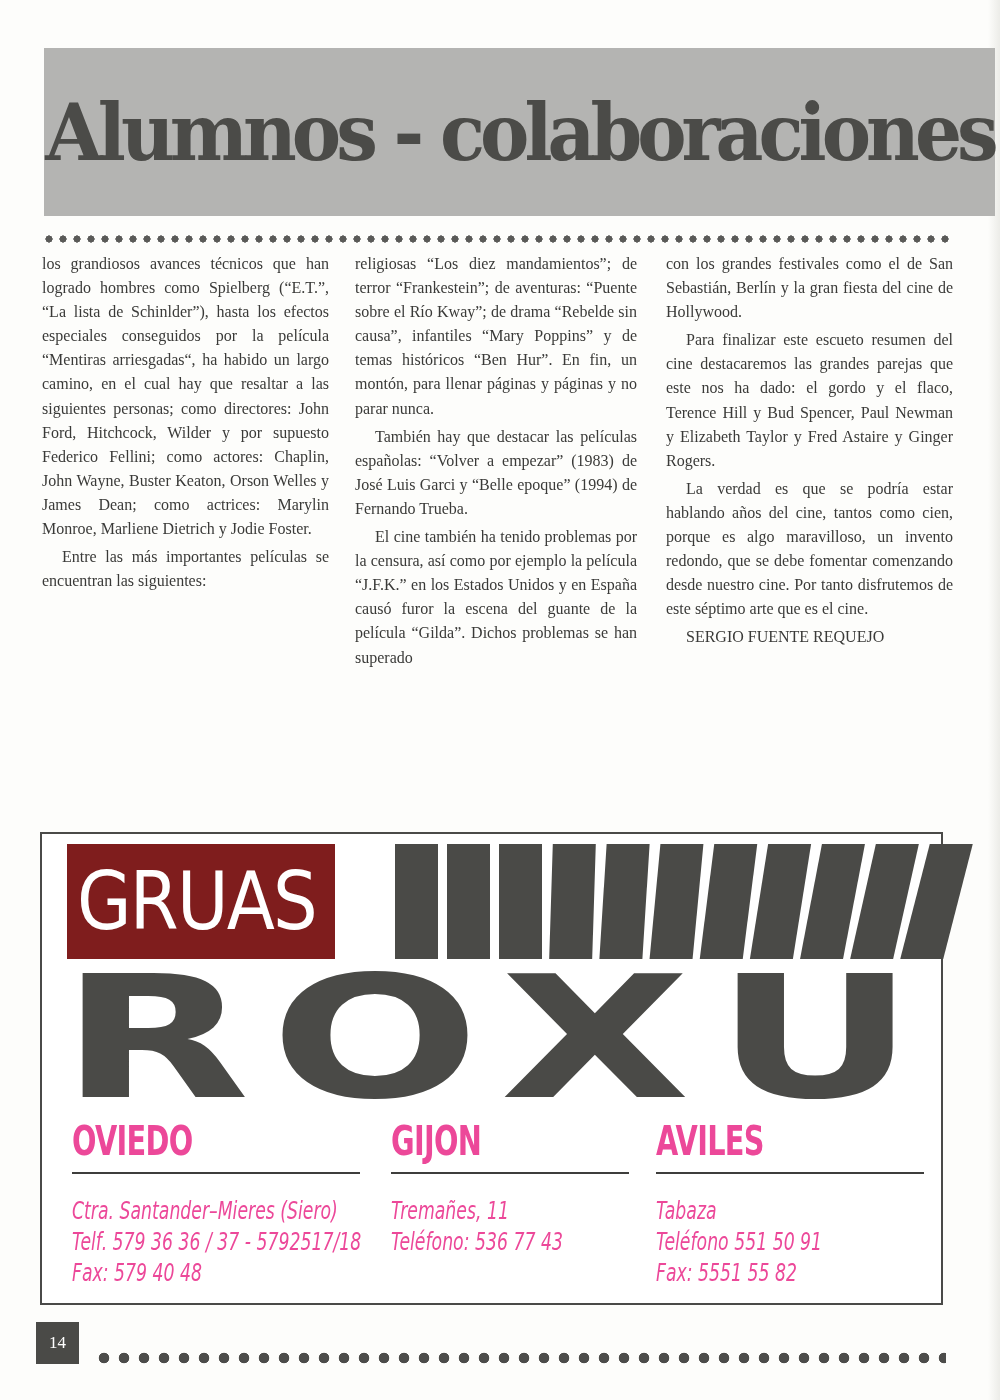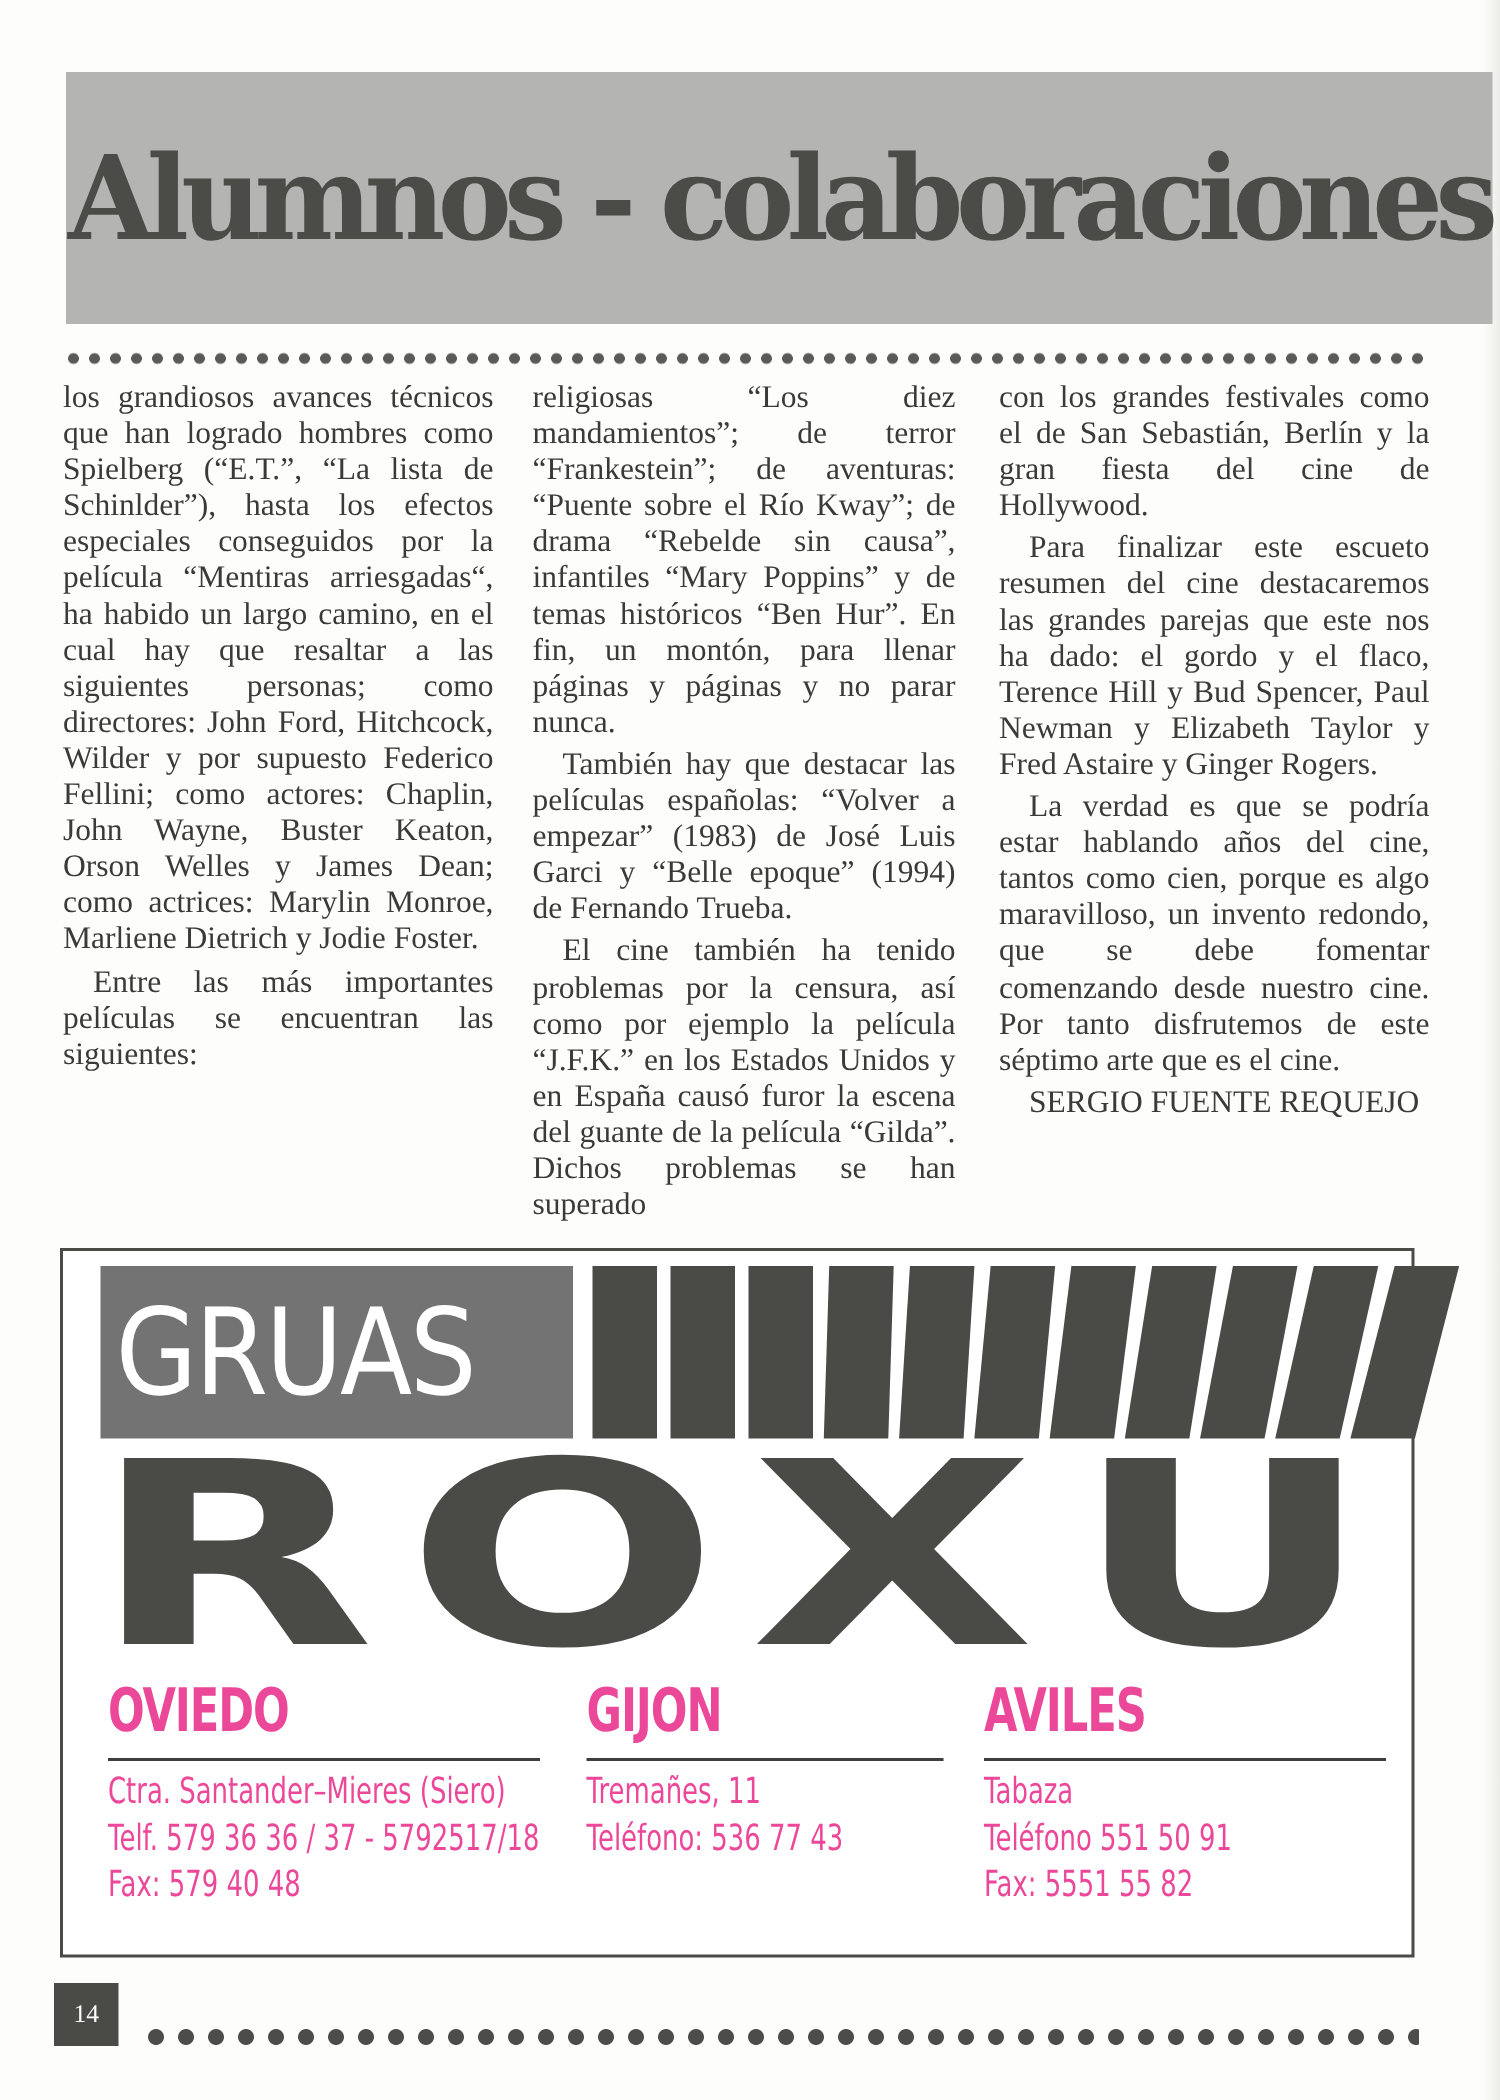--- a/index.html
+++ b/index.html
@@ -30,36 +30,36 @@
       background-size: 14px 12px; background-repeat: repeat-x;
     }
     .dots-top { left: 42px; top: 233px; width: 912px; }
     .dots-bottom {
       left: 94px; top: 1350px; width: 852px; height: 16px;
       background-image: radial-gradient(circle, #4c4c4a 5px, transparent 5.6px);
       background-size: 20px 16px;
     }
     .col {
       position: absolute; top: 252px; width: 287px;
-      font-size: 21px; line-height: 24.1px; text-align: justify;
+      font-size: 16px; line-height: 24.1px; text-align: justify;
     }
     .col p { margin: 0 0 4px 0; text-indent: 20px; }
     .col p.noindent { text-indent: 0; }
     .col1 { left: 42px; }
     .col2 { left: 355px; width: 282px; }
     .col3 { left: 666px; }
     .signature { text-indent: 18px; margin-top: 4px; }
 
     .ad {
       position: absolute; left: 40px; top: 832px; width: 903px; height: 473px;
       border: 2px solid #4a4a48; box-sizing: border-box; background: #fff;
     }
     .gruas-block {
-      position: absolute; left: 25px; top: 10px; width: 315px; height: 115px;
-      background: #737373;
+      position: absolute; left: 25px; top: 10px; width: 268px; height: 115px;
+      background: #7f1d1d;
     }
     .gruas-text {
       position: absolute; left: 10px; top: 10px;
       font-family: "DejaVu Sans", sans-serif; font-size: 80px; font-weight: normal;
       color: #fff; letter-spacing: -2px; line-height: 95px;
       transform: scaleX(0.88); transform-origin: left;
     }
     .stripe {
       position: absolute; top: 10px; width: 43px; height: 115px;
       background: #4a4a47;
@@ -77,21 +77,21 @@
     .branch {
       position: absolute; top: 282px;
       font-family: "DejaVu Sans", sans-serif; color: #ec4899;
     }
     .branch-name {
       font-weight: bold; font-size: 40px; line-height: 50px;
       transform: scaleX(0.72); transform-origin: left; display: inline-block;
       letter-spacing: -1px;
     }
     .branch-rule { height: 2px; background: #3e3e3c; margin-top: 6px; }
-    .branch-lines { margin-top: 5px; }
+    .branch-lines { margin-top: 22px; font-style: italic; }
     .branch-line {
       font-size: 24px; line-height: 31px; white-space: nowrap;
       transform: scaleX(0.72); transform-origin: left; display: block;
     }
     .b1 { left: 30px; width: 288px; }
     .b2 { left: 349px; width: 238px; }
     .b3 { left: 614px; width: 268px; }
 
     .page-num-box {
       position: absolute; left: 36px; top: 1322px; width: 43px; height: 42px;

